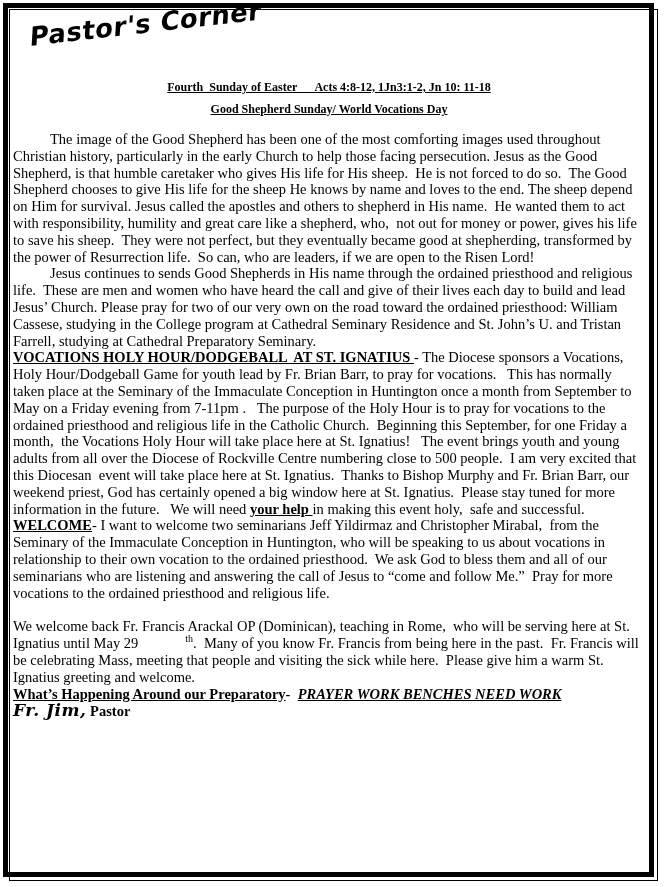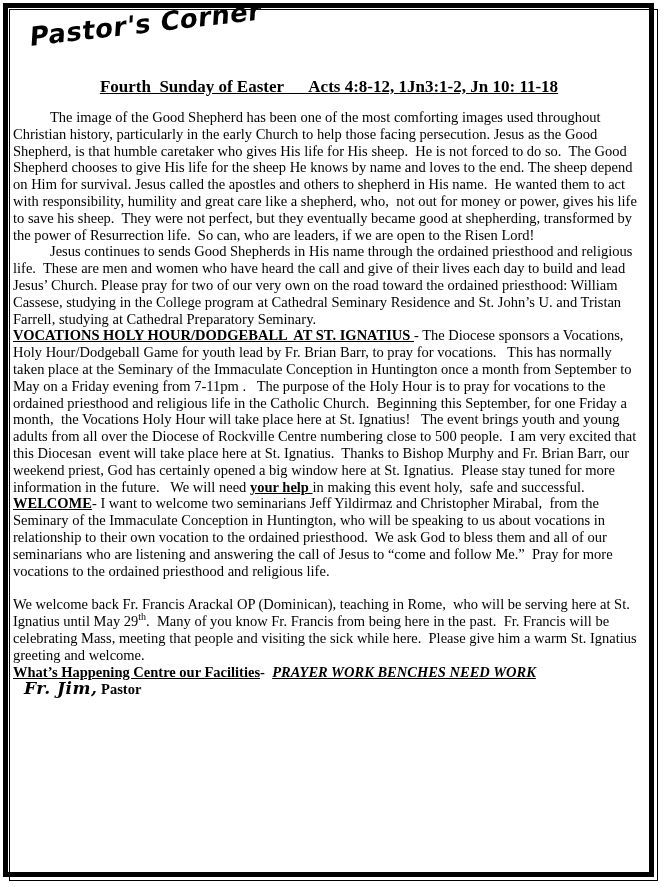--- a/index.html
+++ b/index.html
@@ -43,65 +43,65 @@
     font-size: 26px;
     letter-spacing: 0.5px;
     transform: rotate(-6.5deg) skewX(-10deg);
     transform-origin: 0 100%;
     white-space: pre;
   }
   .headings {
     margin-top: 12px;
     text-align: center;
     font-weight: bold;
-    font-size: 17px;
+    font-size: 12px;
     line-height: 22px;
   }
   .h-line {
     display: block;
     text-decoration: underline;
     white-space: pre;
   }
   .body-text { margin-top: 11px; font-size: 14.5px; line-height: 16.8px; }
   .body-text p { margin: 0; white-space: pre-wrap; }
   .b { font-weight: bold; }
   .u { text-decoration: underline; font-family: Liberation Serif, serif; }
   .i { font-style: italic; }
   .indent { text-indent: 37px; }
-  sup { font-size: 10px; vertical-align: super; line-height: 0; }
+  sup { font-size: 10px; vertical-align: super; line-height: 0; margin-left: 47px; }
   .script {
     font-family: "DejaVu Serif", serif;
     font-style: italic;
     font-weight: bold;
     font-size: 17px;
     letter-spacing: 0.5px;
-    margin-left: 11px;
   }
   .spacer { height: 17px; }
 </style>
 </head>
 <body>
 
 <div class="page">
   <div class="frame-thick"></div>
   <div class="frame-thin"></div>
 
   <div class="content">
 
     <div class="wordart-row"><span class="wordart">Pastor's Corner</span></div>
 
     <div class="headings">
       <span class="h-line">Fourth  Sunday of Easter      Acts 4:8-12, 1Jn3:1-2, Jn 10: 11-18</span>
+      <span class="h-line">Good Shepherd Sunday/ World Vocations Day</span>
     </div>
 
     <div class="body-text">
       <p class="indent">The image of the Good Shepherd has been one of the most comforting images used throughout Christian history, particularly in the early Church to help those facing persecution. Jesus as the Good Shepherd, is that humble caretaker who gives His life for His sheep.  He is not forced to do so.  The Good Shepherd chooses to give His life for the sheep He knows by name and loves to the end. The sheep depend on Him for survival. Jesus called the apostles and others to shepherd in His name.  He wanted them to act with responsibility, humility and great care like a shepherd, who,  not out for money or power, gives his life to save his sheep.  They were not perfect, but they eventually became good at shepherding, transformed by the power of Resurrection life.  So can, who are leaders, if we are open to the Risen Lord!</p>
       <p class="indent">Jesus continues to sends Good Shepherds in His name through the ordained priesthood and religious life.  These are men and women who have heard the call and give of their lives each day to build and lead Jesus’ Church. Please pray for two of our very own on the road toward the ordained priesthood: William Cassese, studying in the College program at Cathedral Seminary Residence and St. John’s U. and Tristan Farrell, studying at Cathedral Preparatory Seminary.</p>
       <p><span class="b u">VOCATIONS HOLY HOUR/DODGEBALL  AT ST. IGNATIUS </span><span>- The Diocese sponsors a Vocations,  Holy Hour/Dodgeball Game for youth lead by Fr. Brian Barr, to pray for vocations.   This has normally taken place at the Seminary of the Immaculate Conception in Huntington once a month from September to May on a Friday evening from 7-11pm .   The purpose of the Holy Hour is to pray for vocations to the ordained priesthood and religious life in the Catholic Church.  Beginning this September, for one Friday a month,  the Vocations Holy Hour will take place here at St. Ignatius!   The event brings youth and young adults from all over the Diocese of Rockville Centre numbering close to 500 people.  I am very excited that this Diocesan  event will take place here at St. Ignatius.  Thanks to Bishop Murphy and Fr. Brian Barr, our weekend priest, God has certainly opened a big window here at St. Ignatius.  Please stay tuned for more information in the future.   We will need </span><span class="b u">your help </span><span>in making this event holy,  safe and successful.</span></p>
       <p><span class="b u">WELCOME</span><span>- I want to welcome two seminarians Jeff Yildirmaz and Christopher Mirabal,  from the Seminary of the Immaculate Conception in Huntington, who will be speaking to us about vocations in relationship to their own vocation to the ordained priesthood.  We ask God to bless them and all of our seminarians who are listening and answering the call of Jesus to “come and follow Me.”  Pray for more vocations to the ordained priesthood and religious life.</span></p>
       <div class="spacer"></div>
       <p><span>We welcome back Fr. Francis Arackal OP (Dominican), teaching in Rome,  who will be serving here at St. Ignatius until May 29</span><sup>th</sup><span>.  Many of you know Fr. Francis from being here in the past.  Fr. Francis will be celebrating Mass, meeting that people and visiting the sick while here.  Please give him a warm St. Ignatius greeting and welcome.</span></p>
-      <p><span class="b u">What’s Happening Centre our Facilities</span><span class="b">-  </span><span class="b i u">PRAYER WORK BENCHES NEED WORK</span></p>
+      <p><span class="b u">What’s Happening Around our Preparatory</span><span class="b">-  </span><span class="b i u">PRAYER WORK BENCHES NEED WORK</span></p>
       <p><span class="script">Fr. Jim,</span><span class="b"> Pastor</span></p>
     </div>
 
   </div>
 </div>
 
 </body></html>

